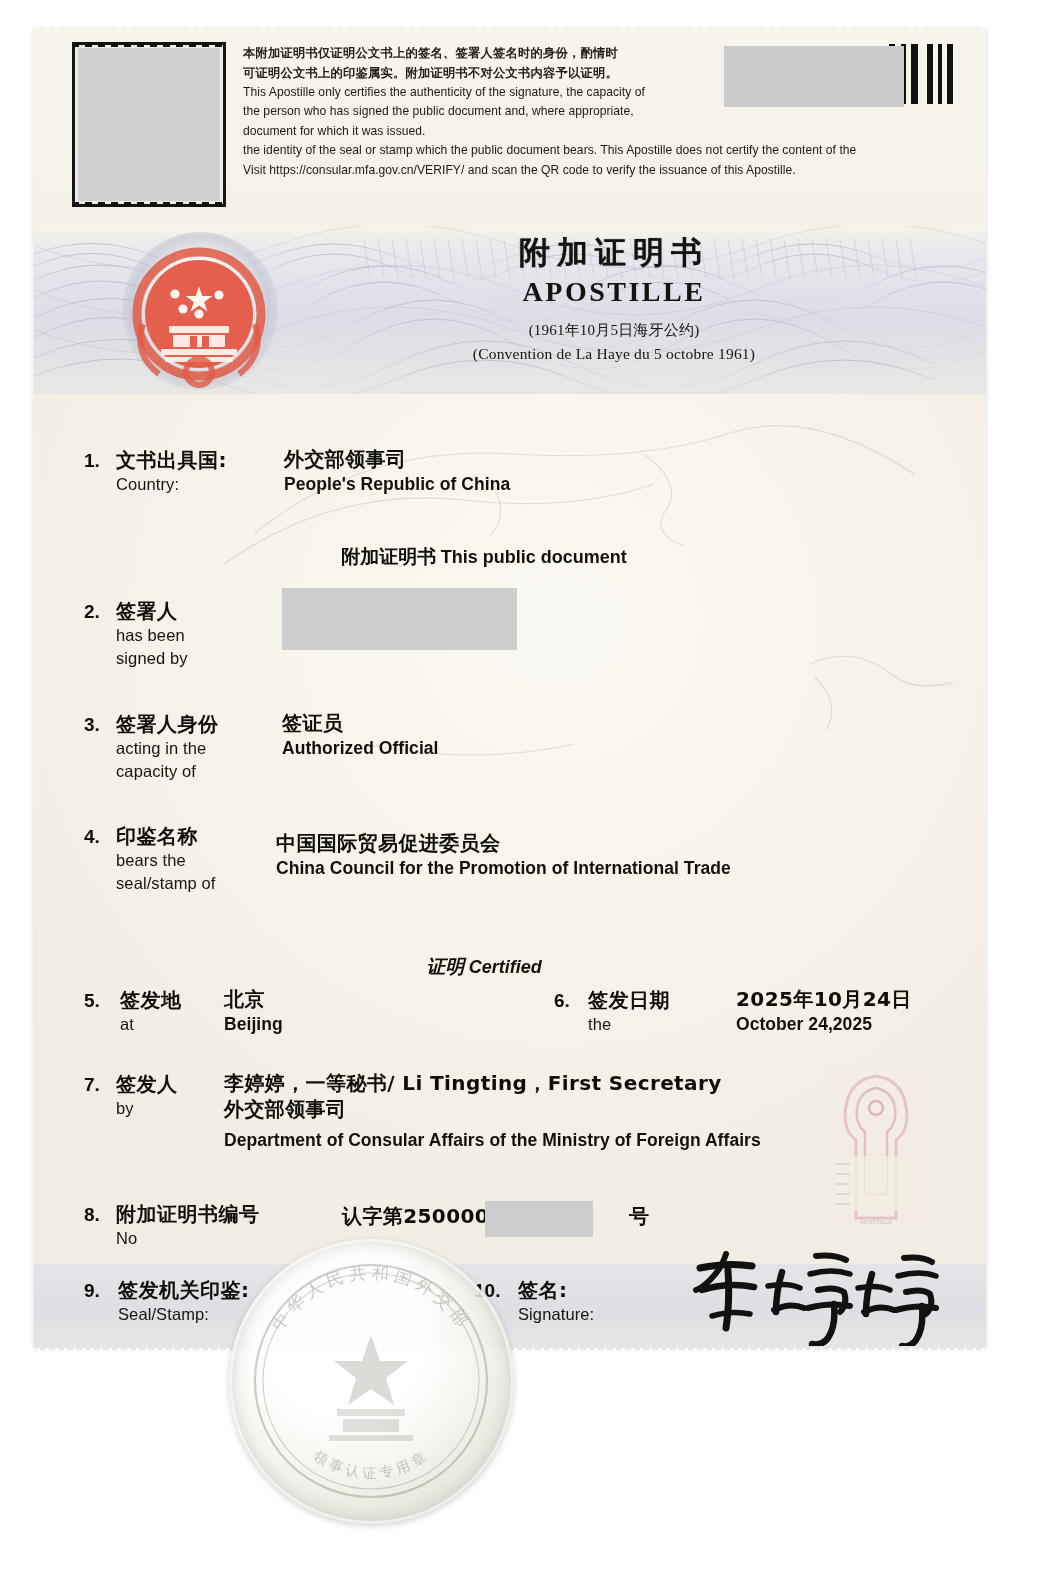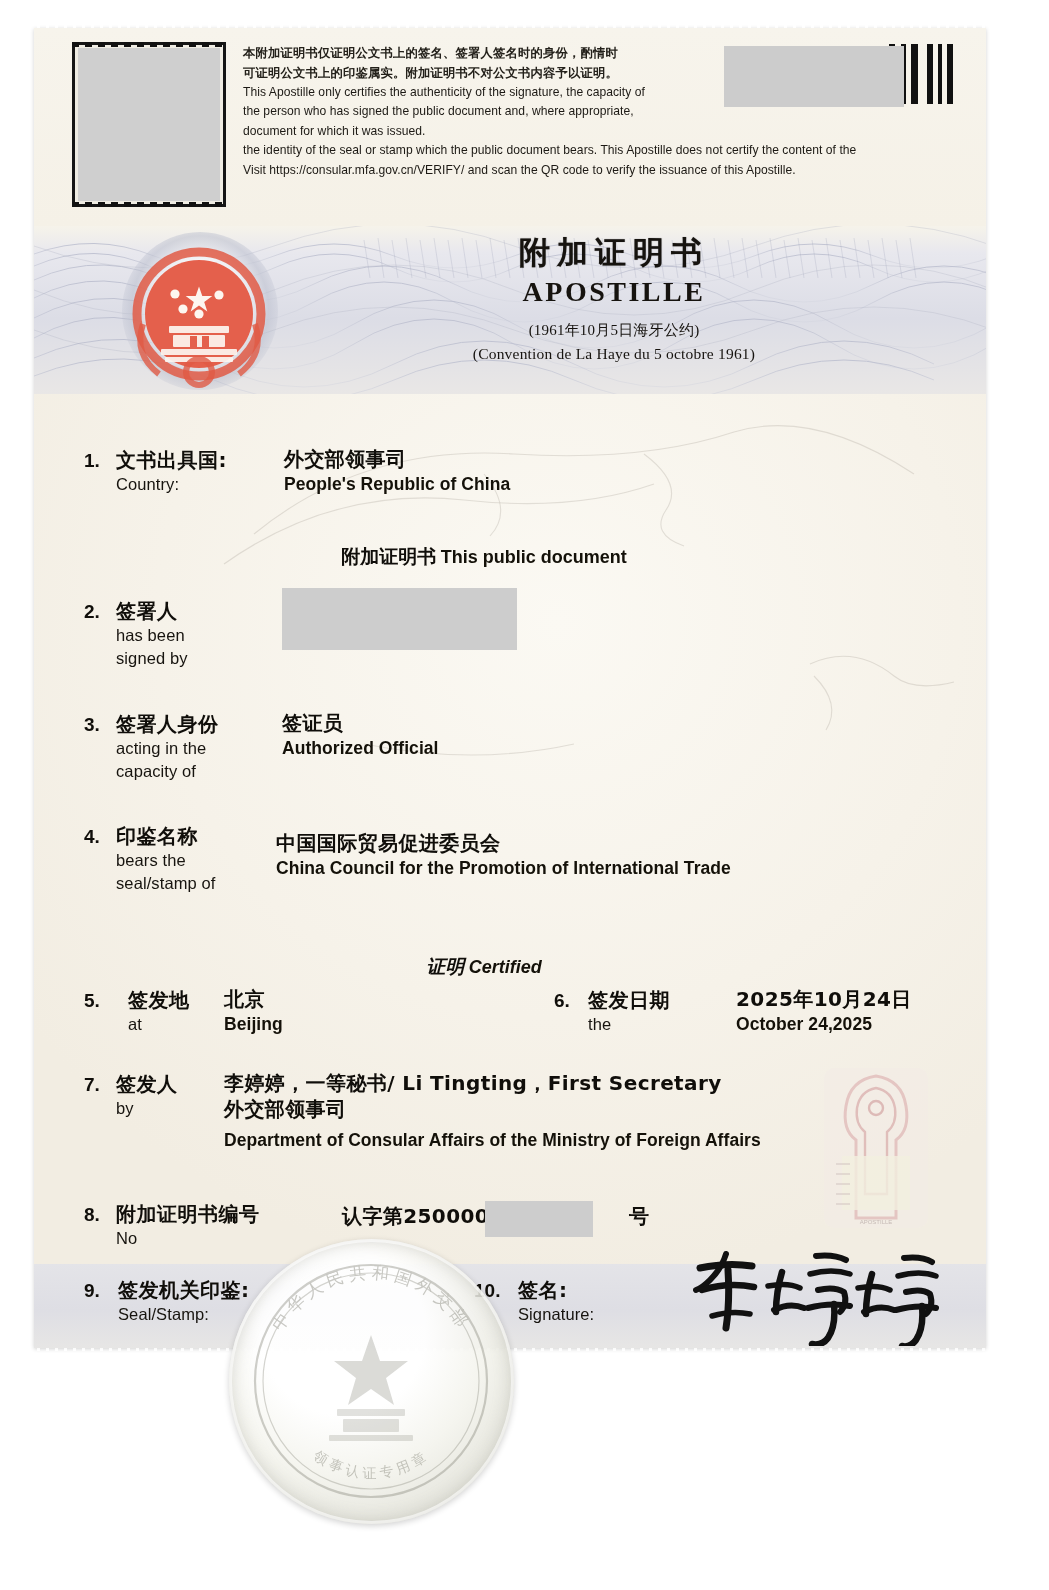--- a/index.html
+++ b/index.html
@@ -300,21 +300,21 @@
       </div>
     </div>
 
     <div class="center-line" style="top:560px;left:40px;width:820px;font-style:italic;">
       <span class="c-cn">证明</span>
       <span class="c-en">Certified</span>
     </div>
 
     <div class="row" style="left:50px;top:594px;">
       <span class="num" style="left:0;top:2px;">5.</span>
-      <div style="position:absolute;left:44px;top:0;width:130px;">
+      <div style="position:absolute;left:36px;top:0;width:130px;">
         <div class="lbl-cn">签发地</div>
         <div class="lbl-en">at</div>
       </div>
       <div style="position:absolute;left:140px;top:-2px;width:220px;">
         <div class="val-cn">北京</div>
         <div class="val-en">Beijing</div>
       </div>
     </div>
 
     <div class="row" style="left:520px;top:594px;">

